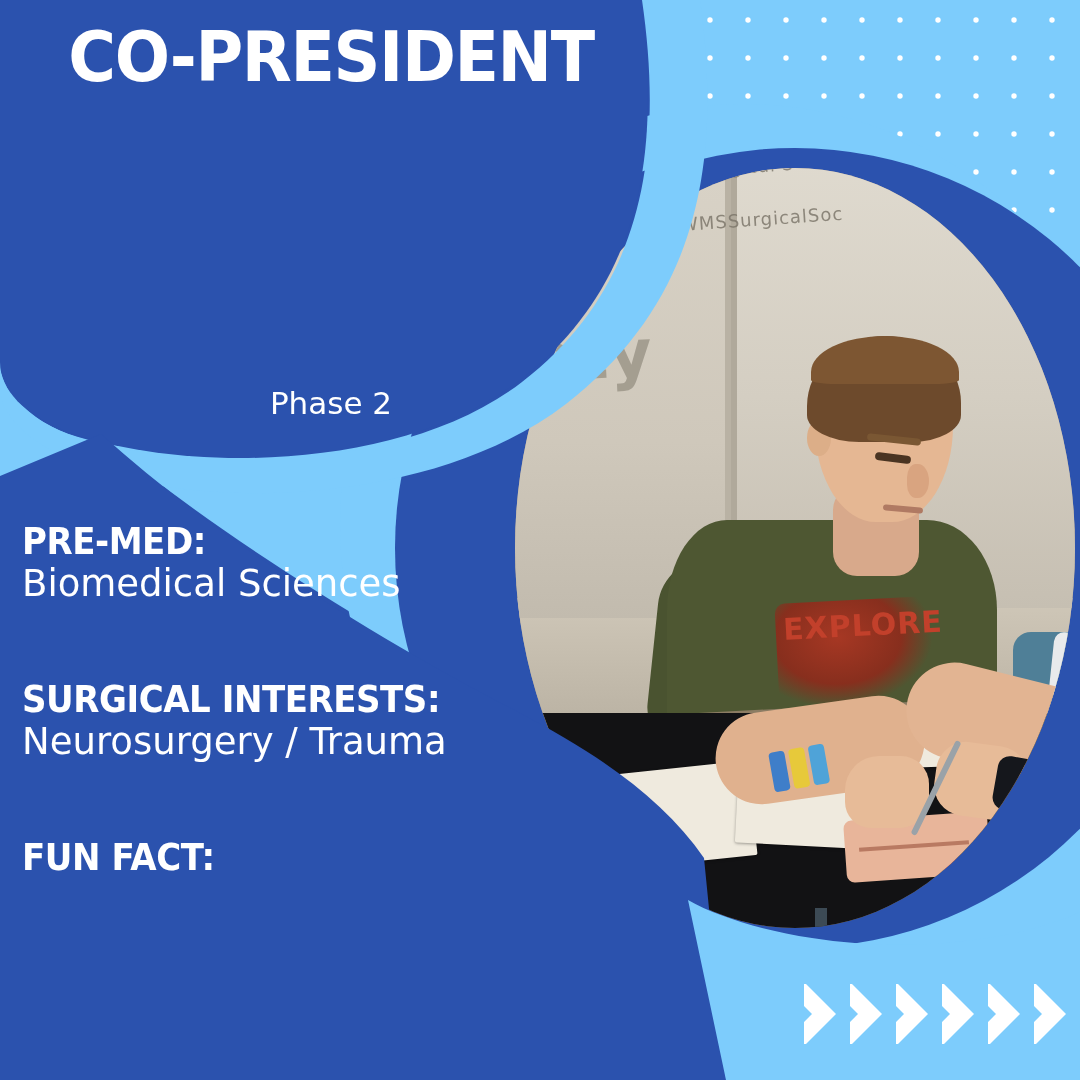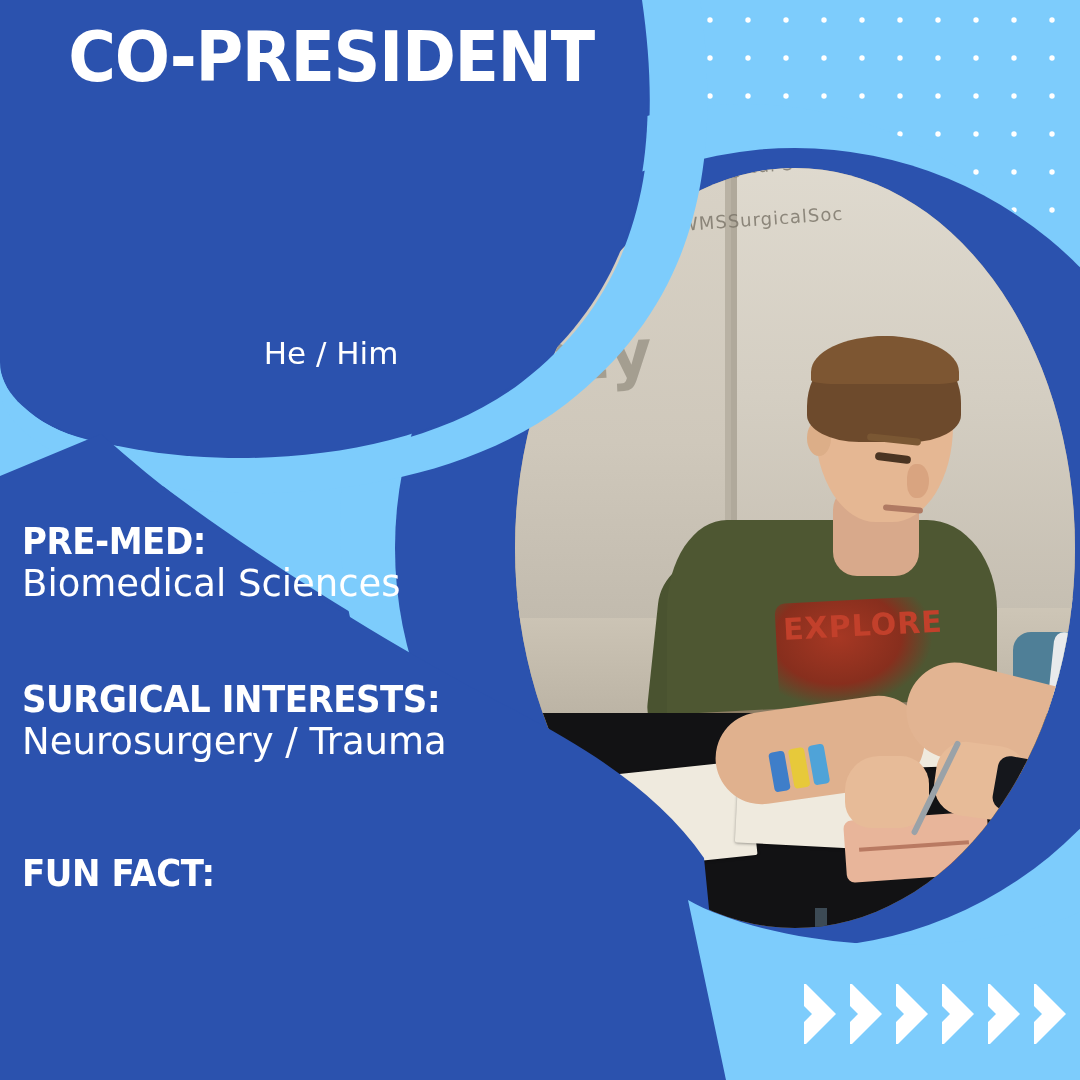--- a/index.html
+++ b/index.html
@@ -222,21 +222,21 @@
   }
   .info .val {
     color: #ffffff;
     font-size: 37px;
     font-weight: 400;
     line-height: 1.18;
     font-family: "DejaVu Sans", sans-serif;
   }
   #premed  { top: 522px; width: 470px; }
   #surgint { top: 680px; width: 490px; }
-  #funfact { top: 838px; width: 660px; margin-top: 16px; }
+  #funfact { top: 838px; width: 660px; }
 </style>
 </head>
 <body>
 
 <div id="card">
 
   <svg id="bg-svg" viewBox="0 0 1080 1080">
     <defs>
       <pattern id="dotgrid" x="668" y="16" width="38" height="38" patternUnits="userSpaceOnUse">
         <circle cx="4" cy="4" r="2.7" fill="#ffffff"></circle>
@@ -399,21 +399,21 @@
     <span>
       <svg width="40" height="72" viewBox="0 0 40 72">
           <polygon points="4,6 6,6 36,36 6,66 4,66 4,44 12,36 4,28" fill="#ffffff"></polygon>
         </svg>
     </span>
   </div>
 
   <div class="txt-layer">
 
     <div class="heading-role">CO-PRESIDENT</div>
-    <div class="sub pronouns">He / Him</div>
+    <div class="sub phase">Phase 2</div>
 
     <div class="info" id="premed">
       <div class="lbl">PRE-MED:</div>
       <div class="val">Biomedical Sciences</div>
     </div>
 
     <div class="info" id="surgint">
       <div class="lbl">SURGICAL INTERESTS:</div>
       <div class="val">Neurosurgery / Trauma</div>
     </div>

